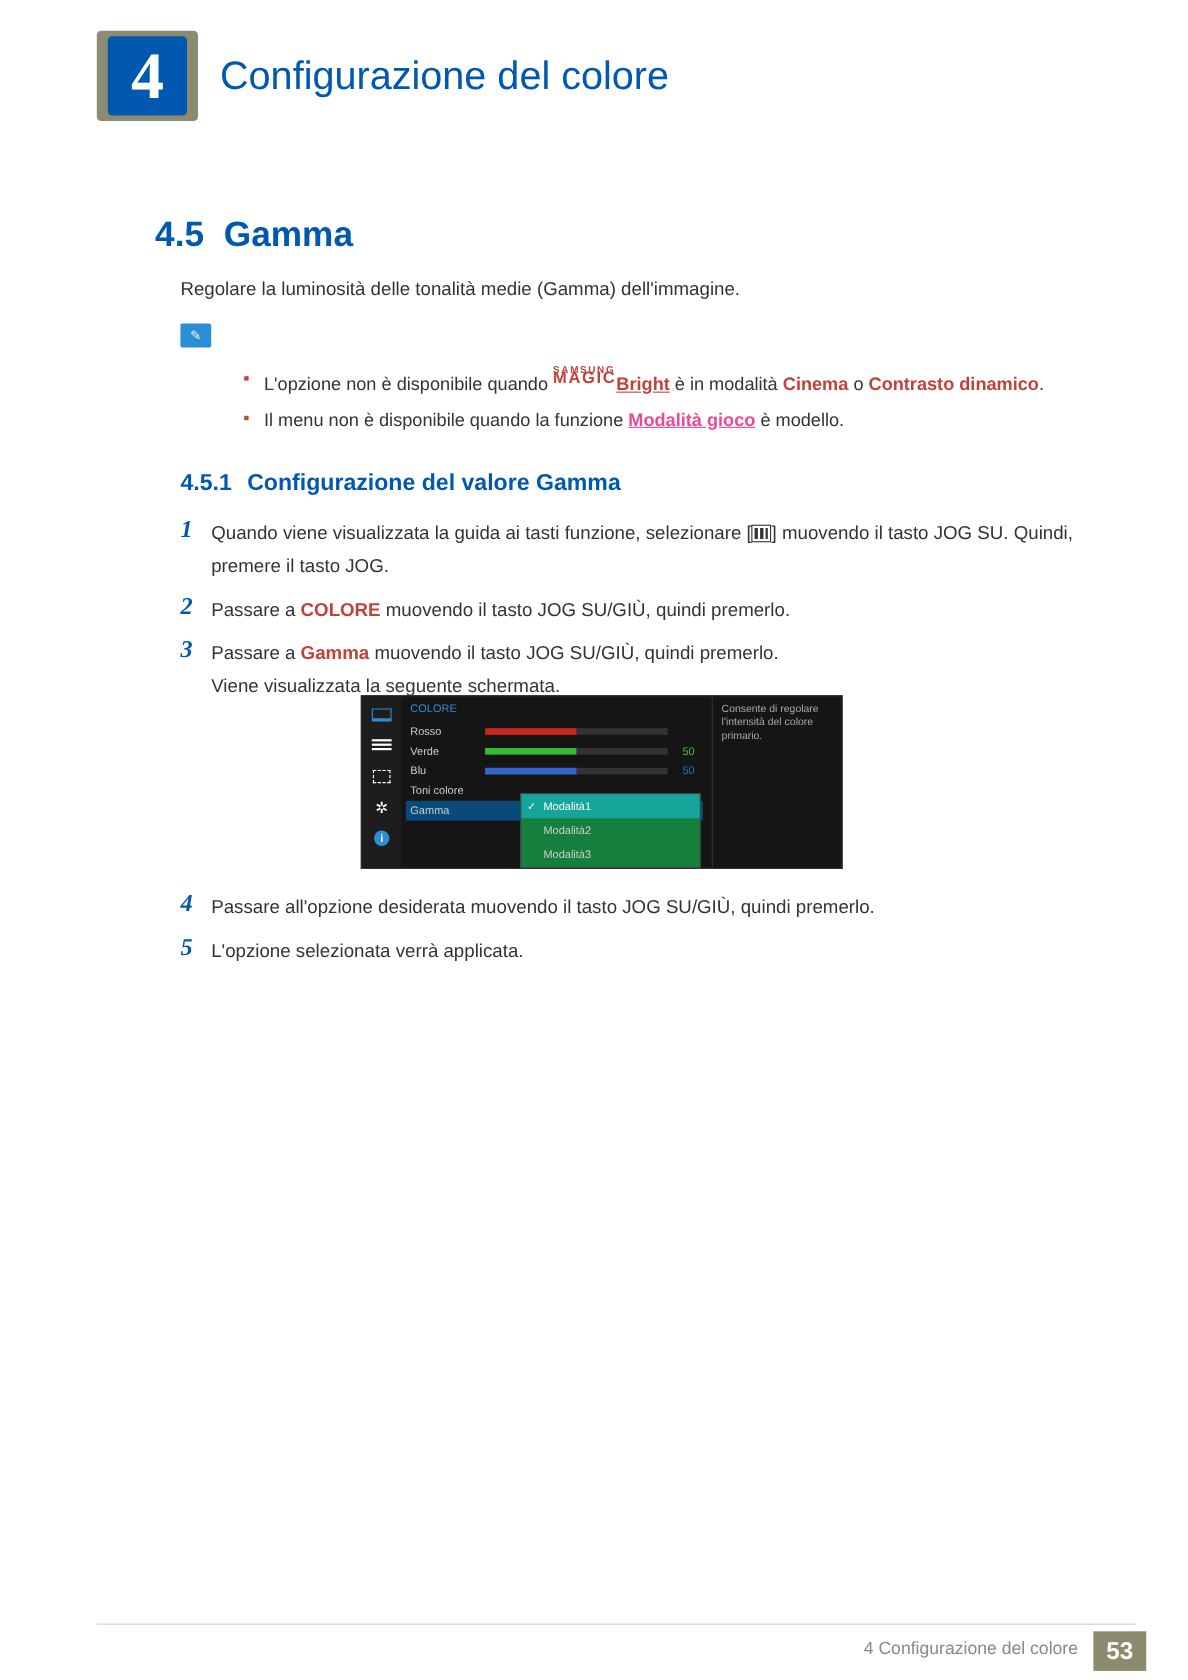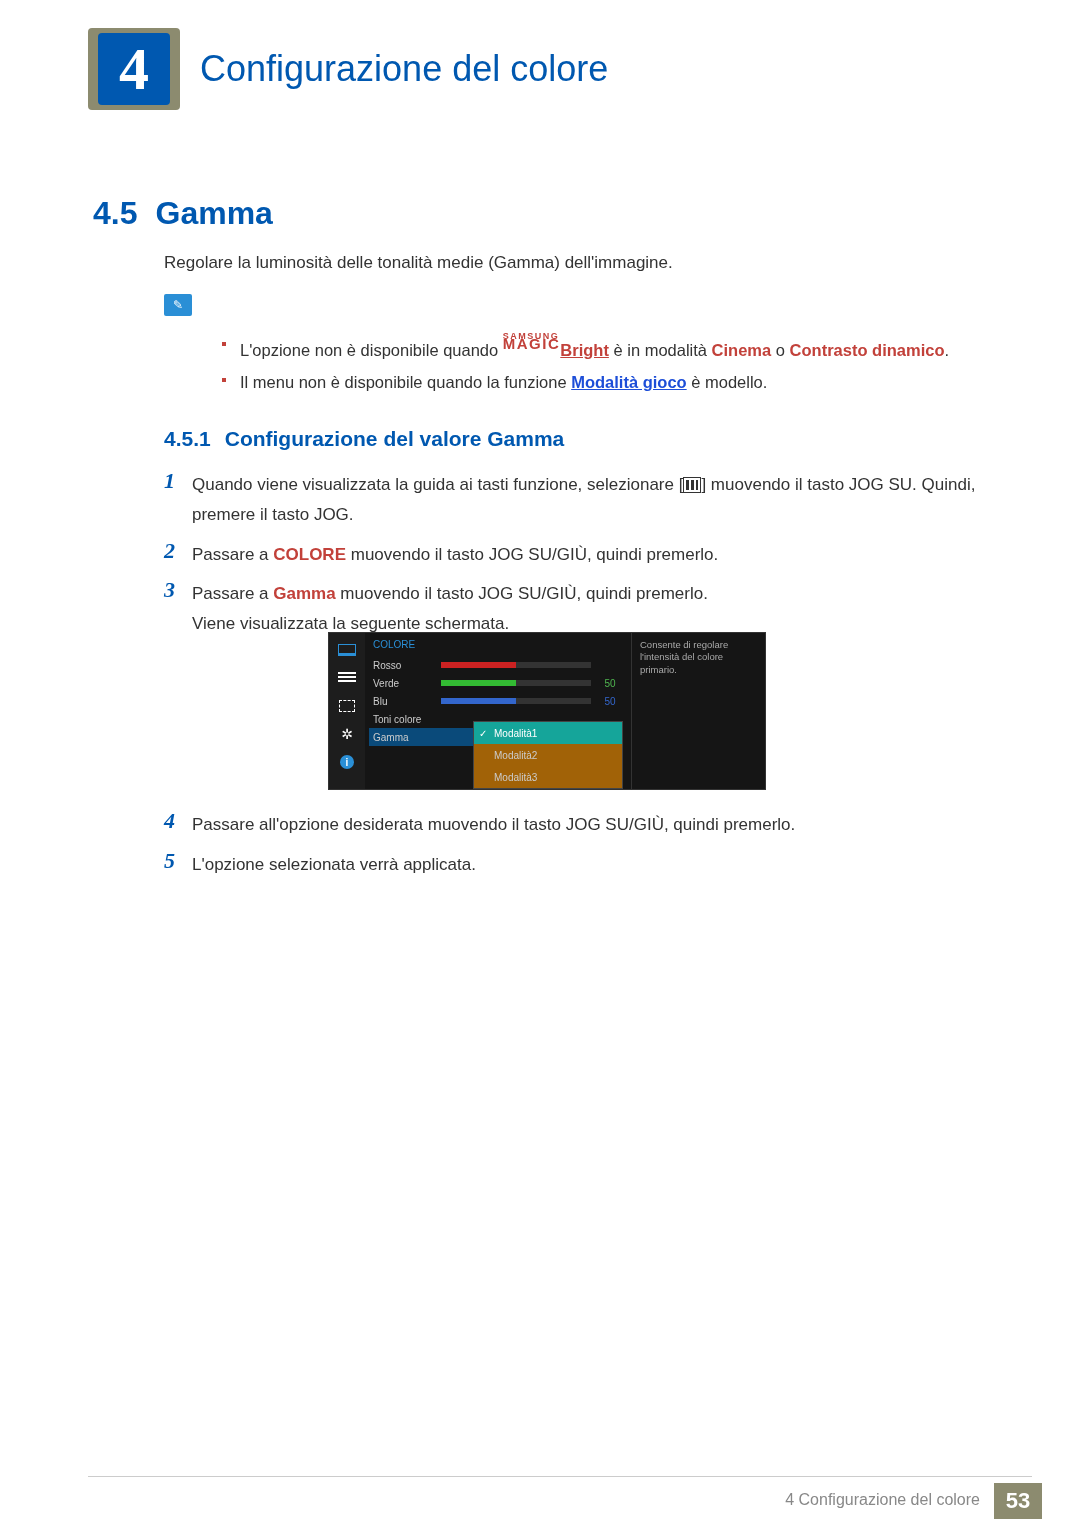--- a/index.html
+++ b/index.html
@@ -28,21 +28,21 @@
     color:#fff; font-size:60px; font-weight:bold; font-family: Georgia, serif;
   }
   .chapter-title {
     position:absolute; top:48px; left:200px;
     color:#0058b0; font-size:36px; font-weight:normal;
   }
   .section-heading {
     position:absolute; top:195px; left:93px;
     color:#0058b0; font-size:32px; font-weight:bold;
   }
-  .section-heading .num { margin-right: 18px; }
+  .section-heading .num { margin-right: 18px; margin-left: 48px; }
   .intro-text {
     position:absolute; top:253px; left:164px; width: 820px;
     color:#333; font-size:17px;
   }
   .note-block {
     position:absolute; top:288px; left:164px; width: 820px;
   }
   .note-icon {
     position:absolute; top:294px; left:164px;
     width:28px; height:22px;
@@ -58,21 +58,21 @@
   }
   .note-list li { position:relative; padding-left:18px; margin-bottom:4px;}
   .note-list li::before {
     content:""; position:absolute; left:0; top:10px;
     width:4px; height:4px; background:#c2413a;
   }
   .mb { color:#c2413a; font-weight:bold; text-decoration:underline; }
   .mb-prefix { color:#c2413a; font-size:9px; letter-spacing:1.5px; display:inline-block; line-height:8px; vertical-align: super; font-weight:bold; }
   .mb-prefix .sub { display:block; font-size:15px;}
   .red-bold { color:#c2413a; font-weight:bold; }
-  .red-under { color:#1d4ed8; font-weight:bold; text-decoration:underline; }
+  .red-under { color:#ec4899; font-weight:bold; text-decoration:underline; }
 
   .subsection-heading {
     position:absolute; top:427px; left:164px;
     color:#0058b0; font-size:21px; font-weight:bold;
   }
   .subsection-heading .num { margin-right:14px; }
 
   .steps {
     position:absolute; top:470px; left:164px; width:820px;
   }
@@ -126,27 +126,27 @@
   }
   .osd-title { color:#2a8fd6; font-size:10px; margin-bottom:6px; }
   .osd-row { display:flex; align-items:center; height:18px; gap:6px; }
   .osd-label { width:62px; }
   .osd-bar { flex:1; height:6px; background:#333; position:relative; }
   .osd-bar-fill { position:absolute; left:0; top:0; height:100%; }
   .osd-val { width:26px; text-align:center; color:#4fb54f; }
   .osd-row.selected { background:#0a4a7a; margin-left:-4px; padding-left:4px; }
   .osd-dropdown {
     position:absolute; top:88px; left:144px;
-    width:150px; background:#a16207; border:1px solid #444;
+    width:164px; background:#15803d; border:1px solid #444;
   }
   .osd-dd-item { height:22px; display:flex; align-items:center; padding:0 6px 0 20px; color:#ccc; font-size:10px; position:relative;}
   .osd-dd-item.sel { background:#15a59a; color:#fff;}
   .osd-dd-item.sel::before { content:"✓"; position:absolute; left:5px; color:#fff; font-size:10px;}
   .osd-right {
-    width:134px; border-left:1px solid #333;
+    width:118px; border-left:1px solid #333;
     padding:6px 8px; color:#aaa; font-size:9.5px; line-height:1.3;
   }
 
   .steps-2 {
     position:absolute; top:810px; left:164px; width:820px;
   }
 
   
   .footer-line {
     position:absolute; bottom:50px; left:88px; right:48px; height:1px; background:#ccc;

